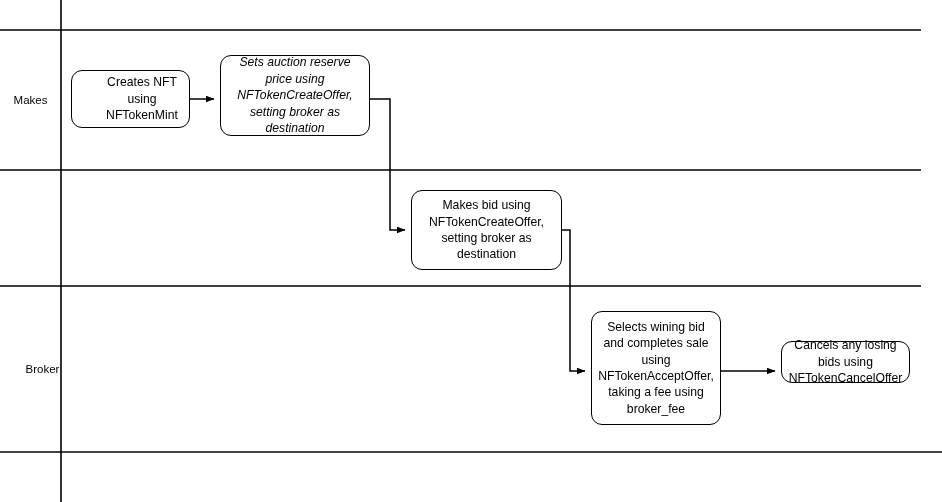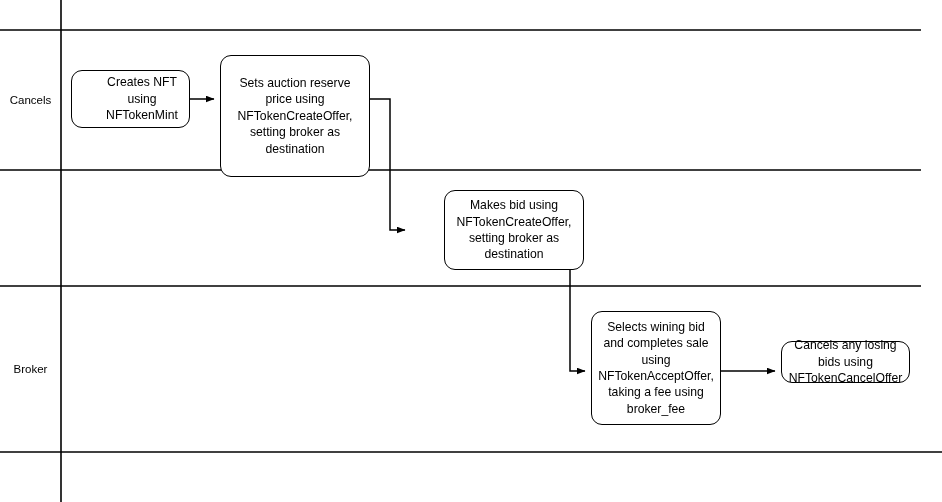--- a/index.html
+++ b/index.html
@@ -76,33 +76,33 @@
     </g>
 
     <g fill="none" stroke="#000000" stroke-width="1.5">
       <path d="M190,99 L214,99" marker-end="url(#arrowhead)"></path>
       <path d="M370,99 L390,99 L390,230 L405,230" marker-end="url(#arrowhead)"></path>
       <path d="M551,230 L570,230 L570,371 L585,371" marker-end="url(#arrowhead)"></path>
       <path d="M721,371 L775,371" marker-end="url(#arrowhead)"></path>
     </g>
   </svg>
 
-  <div class="lane-label" style="top:30px; height:140px;">Cancels</div>
-  <div class="lane-label" style="top:286px; height:166px;">Broker</div>
+  <div class="lane-label" style="top:30px; height:140px;">Makes</div>
+  <div class="lane-label" style="top:286px; height:166px;margin-left:12px;">Broker</div>
 
   <div class="node" style="left:71px; top:70px; width:119px; height:58px;padding-left:28px;">Creates NFT using
 NFTokenMint</div>
 
-  <div class="node" style="left:220px; top:55px; width:150px; height:122px;">Sets auction reserve
+  <div class="node" style="left:220px; top:55px; width:150px; height:81px;font-style:italic;">Sets auction reserve
 price using
 NFTokenCreateOffer,
 setting broker as
 destination</div>
 
-  <div class="node" style="left:411px; top:190px; width:140px; height:80px;margin-left:33px;">Makes bid using
+  <div class="node" style="left:411px; top:190px; width:151px; height:80px;">Makes bid using
 NFTokenCreateOffer,
 setting broker as
 destination</div>
 
   <div class="node" style="left:591px; top:311px; width:130px; height:114px;">Selects wining bid
 and completes sale
 using
 NFTokenAcceptOffer,
 taking a fee using
 broker_fee</div>

